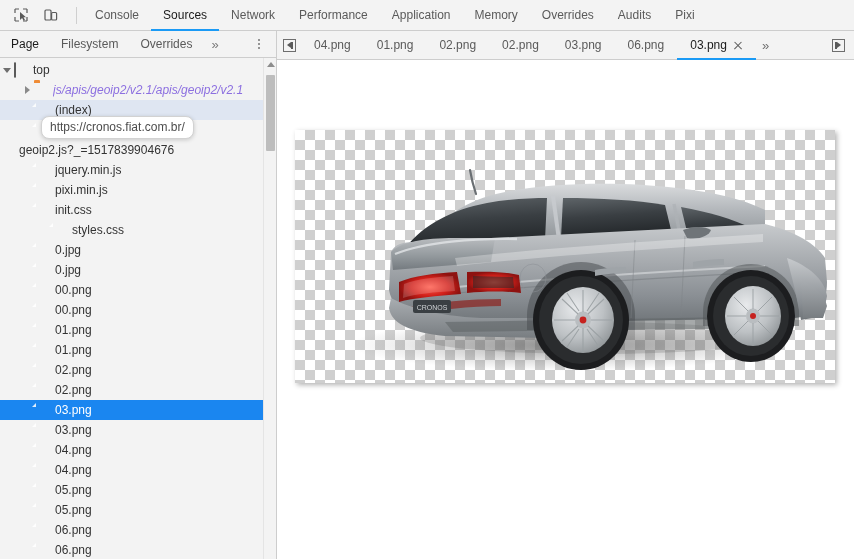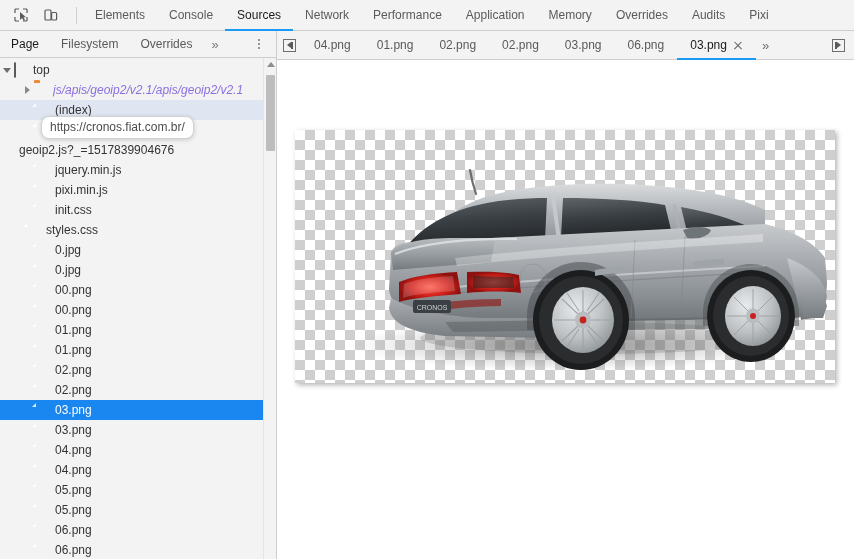--- a/index.html
+++ b/index.html
@@ -244,23 +244,20 @@
       <div class="tb-btn">
         <svg width="16" height="16" viewBox="0 0 16 16">
           <rect x="2" y="3" width="6" height="10" rx="1" stroke="#5a5a5a" stroke-width="1.2" fill="none"></rect>
           <rect x="8.6" y="5.5" width="5" height="7.5" rx="1" stroke="#5a5a5a" stroke-width="1.2" fill="none"></rect>
         </svg>
       </div>
     </div>
     <div class="tb-sep"></div>
     <div class="panel-tabs">
       <div class="panel-tab">
-          <span>Elements</span>
-        </div>
-      <div class="panel-tab">
           <span>Console</span>
         </div>
       <div class="panel-tab active">
           <span>Sources</span>
         </div>
       <div class="panel-tab">
           <span>Network</span>
         </div>
       <div class="panel-tab">
           <span>Performance</span>
@@ -343,21 +340,21 @@
         <div class="row" style="padding-left:36px">
           <span class="icon"><span class="ico-doc doc-js"></span></span>
           <span class="label">pixi.min.js</span>
         </div>
 
         <div class="row" style="padding-left:36px">
           <span class="icon"><span class="ico-doc doc-css"></span></span>
           <span class="label">init.css</span>
         </div>
 
-        <div class="row" style="padding-left:27px">
+        <div class="row" style="padding-left:53px">
           <span class="icon"><span class="ico-doc doc-css"></span></span>
           <span class="label">styles.css</span>
         </div>
 
         <div class="row" style="padding-left:36px">
           <span class="icon"><span class="ico-doc doc-img"></span></span>
           <span class="label">0.jpg</span>
         </div>
         <div class="row" style="padding-left:36px">
           <span class="icon"><span class="ico-doc doc-img"></span></span>

